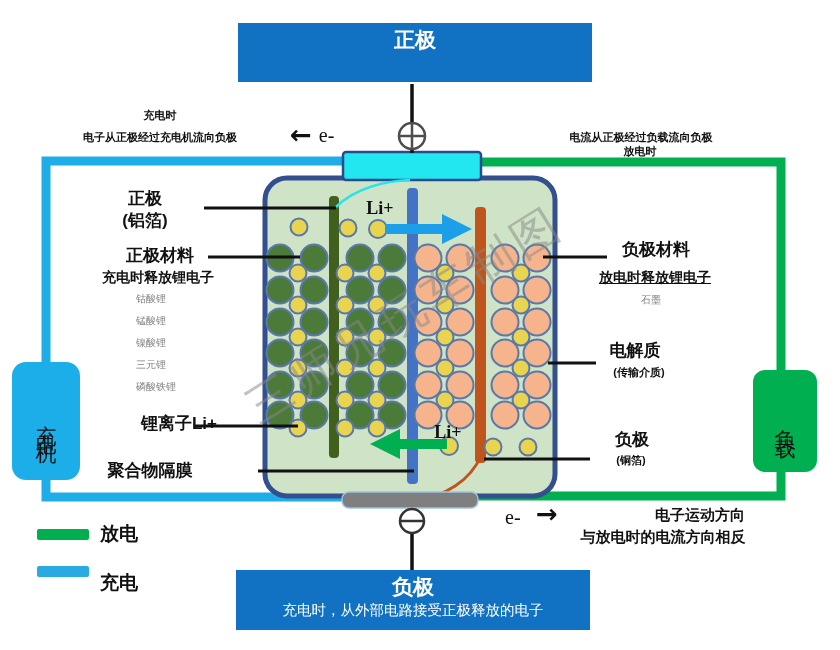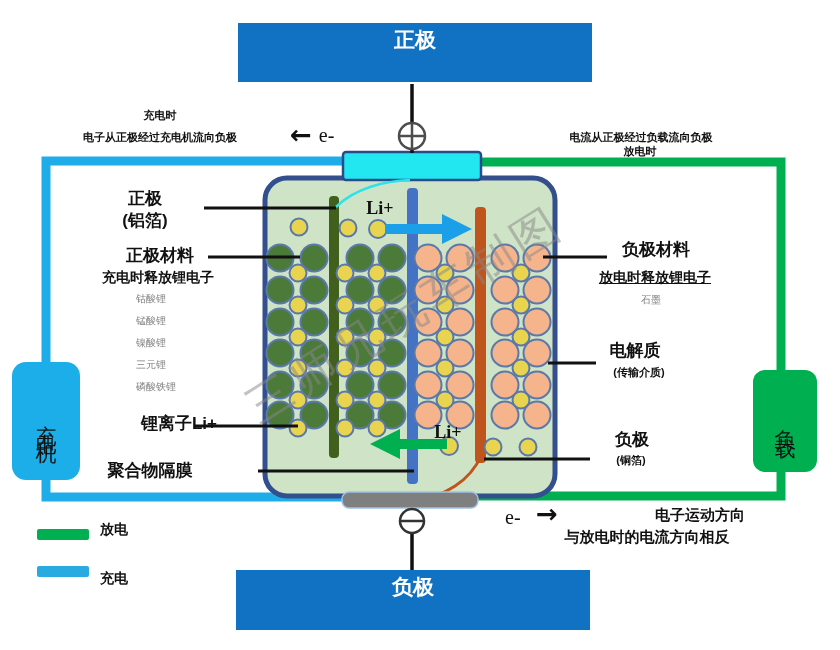--- a/index.html
+++ b/index.html
@@ -20,21 +20,21 @@
   .bluebox .s{font-size:14.5px;font-weight:400;line-height:20px;}
   .sidebox{position:absolute;display:flex;align-items:center;justify-content:center;
     color:#111;font-size:21px;font-weight:400;
     writing-mode:vertical-rl;text-orientation:upright;letter-spacing:9px;}
   .serif{font-family:"Liberation Serif","DejaVu Serif",serif;}
   .liplus{position:absolute;transform:translateX(-50%);font-family:"Liberation Serif","DejaVu Serif",serif;
     font-weight:700;font-size:18px;white-space:nowrap;}
   .arrow-glyph{font-size:26px;font-weight:700;line-height:26px;font-family:"DejaVu Sans",sans-serif;}
   .e-glyph{font-size:20px;line-height:24px;}
   .legend-swatch{position:absolute;width:52px;height:11px;border-radius:2px;}
-  .legend-label{position:absolute;font-size:14px;font-weight:700;white-space:nowrap;}
+  .legend-label{position:absolute;font-size:19px;font-weight:700;white-space:nowrap;}
   #watermark{
     position:absolute;left:405px;top:315px;transform:translate(-50%,-50%) rotate(-32deg);
     font-size:46px;letter-spacing:6px;color:rgba(135,135,135,0.5);white-space:nowrap;
     pointer-events:none;z-index:5;
   }
   .center-col{display:flex;flex-direction:column;align-items:center;text-align:center;}
 </style>
 </head>
 <body>
 
@@ -181,20 +181,21 @@
   </svg>
 
   <div id="watermark">三师兄玩车制图</div>
 
   <div class="bluebox center-col" style="left: 238px; top: 23px; width: 354px; height: 59px; background: rgb(17, 114, 195);">
     <div class="t">正极</div>
   </div>
 
   <div class="bluebox center-col" style="left: 236px; top: 570px; width: 354px; height: 60px; background: rgb(17, 114, 195);">
     <div class="t">负极</div>
+    <div class="s">充电时，从外部电路接受正极释放的电子</div>
   </div>
 
   <div class="sidebox" style="left: 12px; top: 362px; width: 68px; height: 118px; border-radius: 14px; background: rgb(28, 174, 232);">
     <span>充电机</span>
   </div>
 
   <div class="sidebox" style="left: 753px; top: 370px; width: 64px; height: 102px; border-radius: 12px; background: rgb(0, 176, 80);">
     <span>负载</span>
   </div>
 
@@ -229,20 +230,20 @@
   <div class="lbl b16" style="left:639px;top:362px;">(传输介质)</div>
   <div class="lbl b17" style="left:632px;top:429px;">负极</div>
   <div class="lbl b16" style="left:631px;top:450px;">(铜箔)</div>
 
   <div class="liplus" style="left:380px;top:198px;">Li+</div>
   <div class="liplus" style="left:448px;top:422px;">Li+</div>
 
   <div class="abs serif e-glyph" style="left:505px;top:505px;">e-</div>
   <div class="abs arrow-glyph" style="left:536px;top:501px;">→</div>
   <div class="lbl b15" style="left:672px;top:505px;margin-left:28px;">电子运动方向</div>
-  <div class="lbl b15" style="left:647px;top:527px;">与放电时的电流方向相反</div>
+  <div class="lbl b15" style="left:663px;top:527px;">与放电时的电流方向相反</div>
 
   <div class="legend-swatch" style="left: 37px; top: 529px; background: rgb(0, 176, 80);"></div>
   <div class="legend-label" style="left:100px;top:521px;">放电</div>
   <div class="legend-swatch" style="left: 37px; top: 566px; background: rgb(41, 171, 226);"></div>
   <div class="legend-label" style="left:100px;top:558px;margin-top:12px;">充电</div>
 
 </div>
 
 </body></html>

